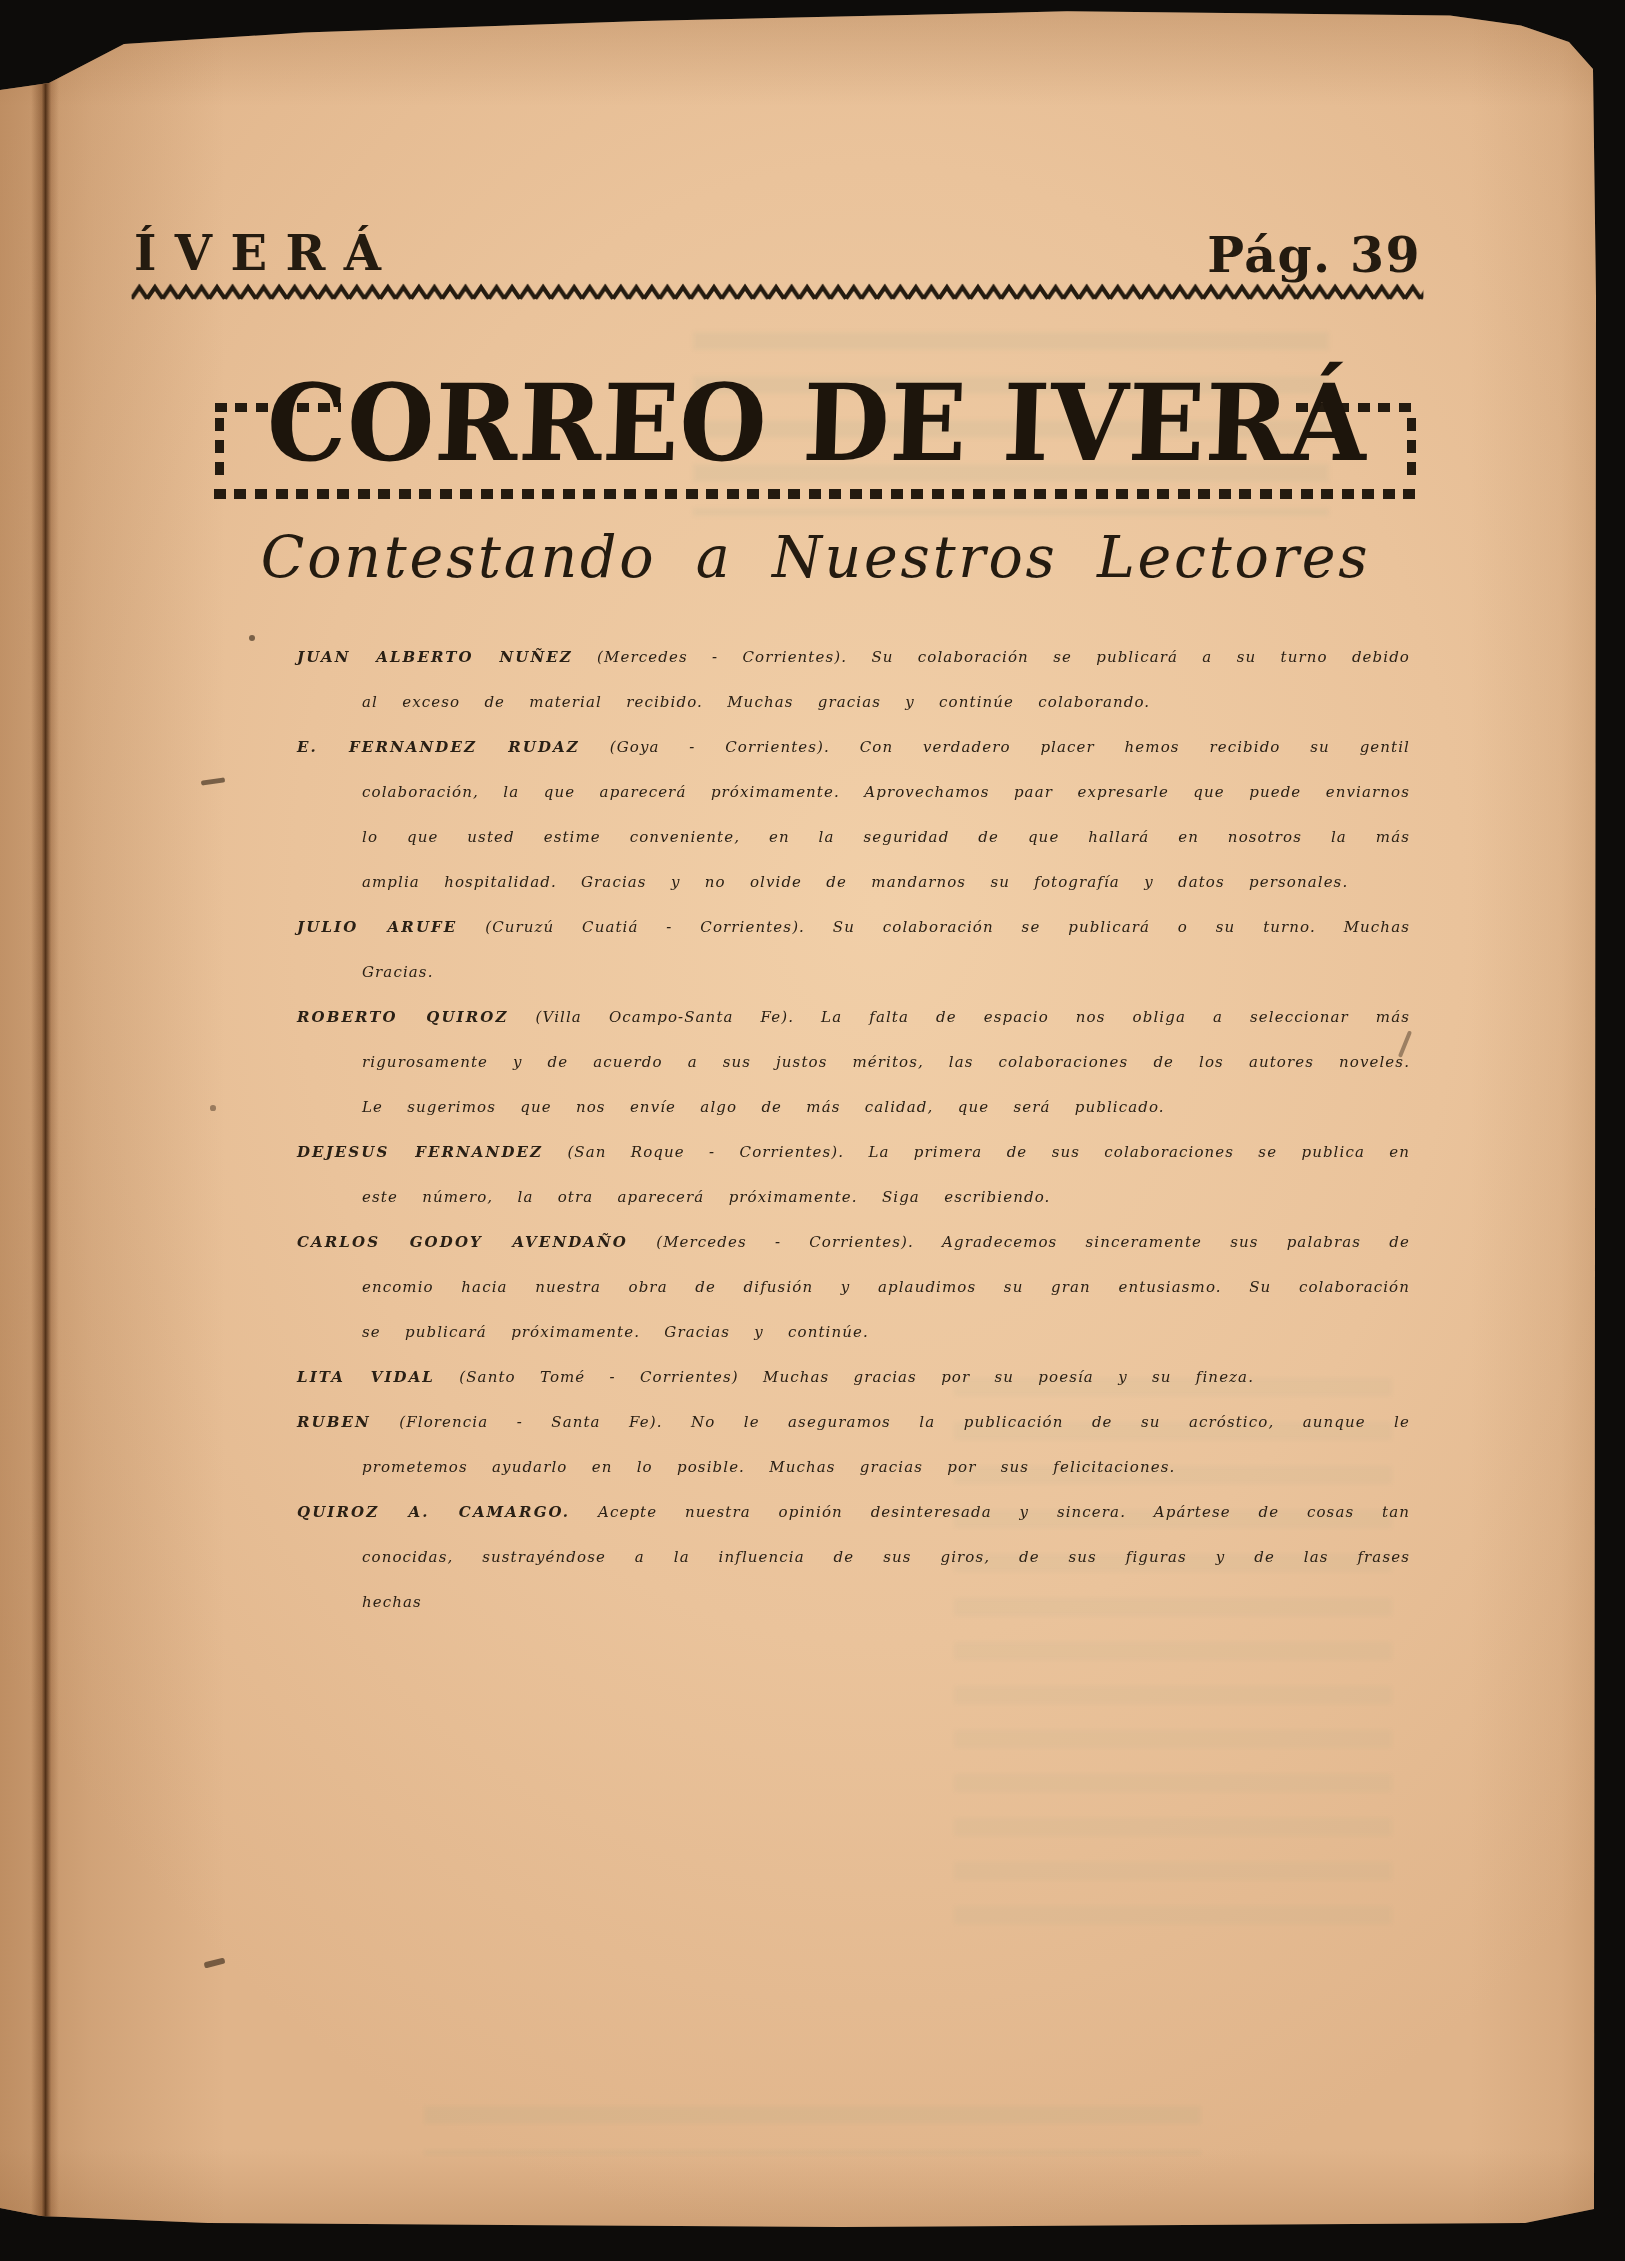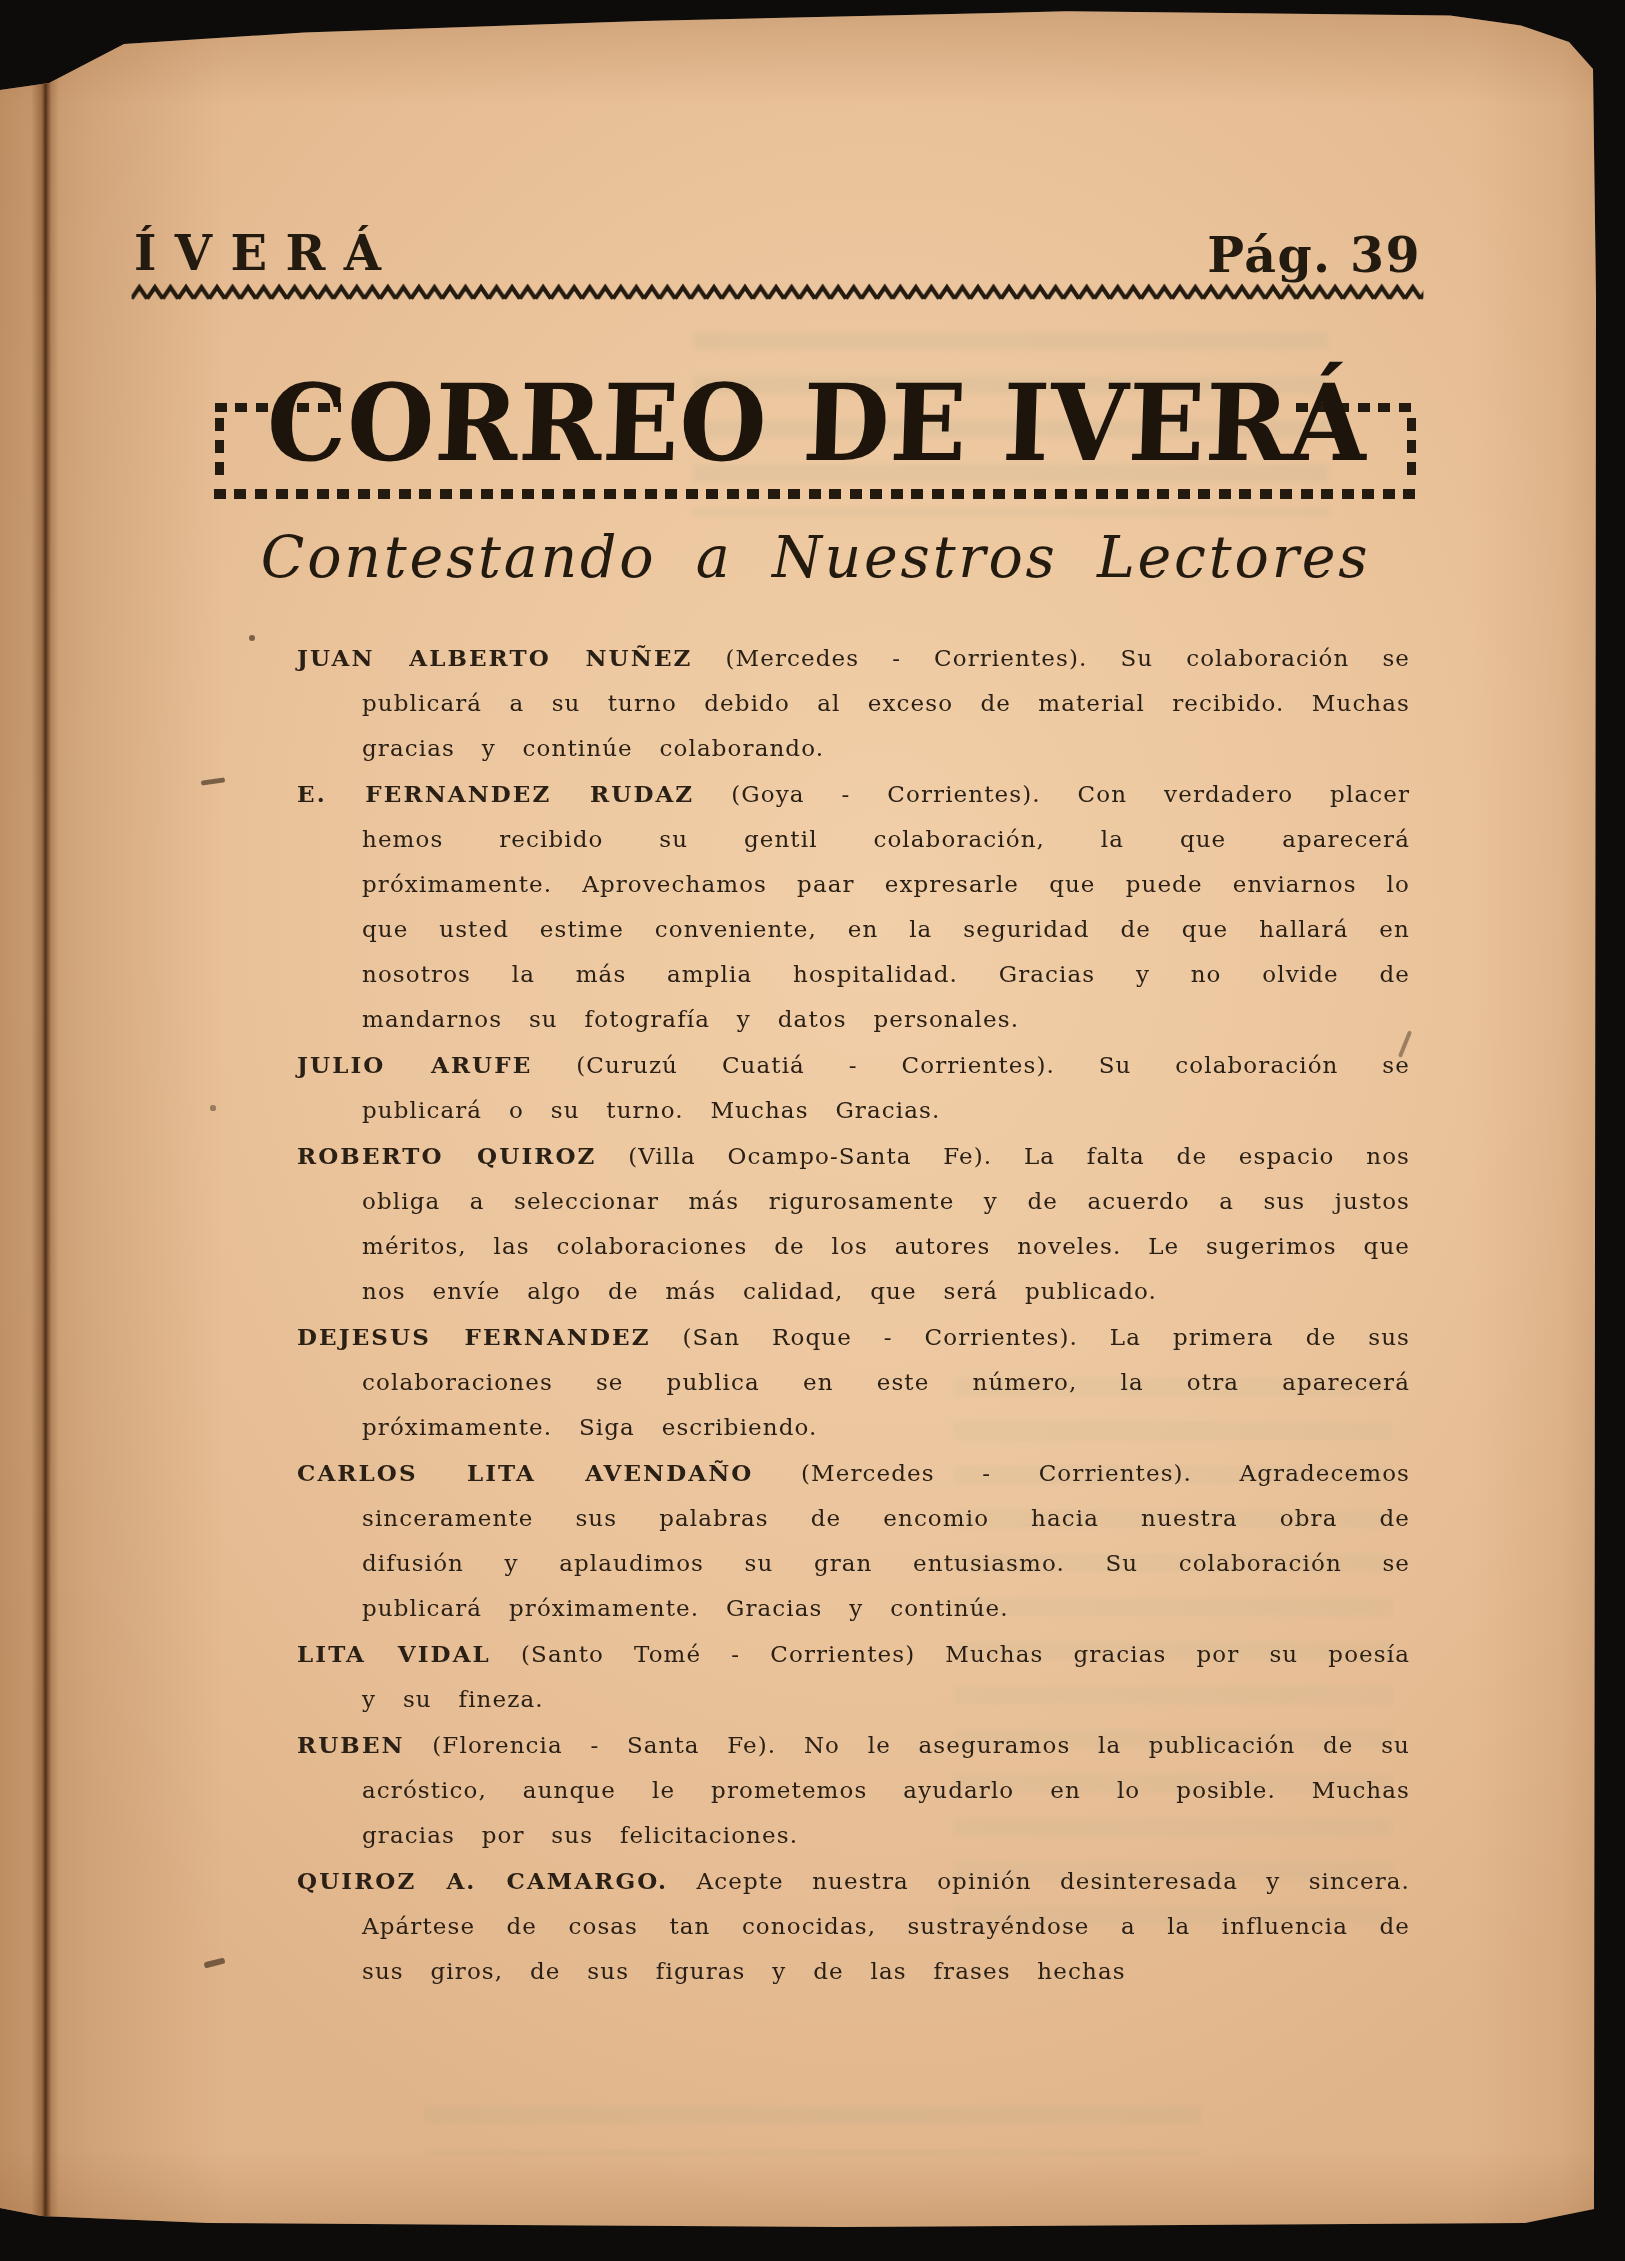--- a/index.html
+++ b/index.html
@@ -67,22 +67,22 @@
   }
   
   .subtitle{
     position:absolute;left:214px;top:524px;width:1203px;
     text-align:center;font-size:57px;font-weight:normal;font-style:italic;
     color:#241b10;letter-spacing:2.8px;word-spacing:18.4px;white-space:nowrap;
   }
   
   .entries{
     position:absolute;left:297px;top:635px;width:1113px;
-    font-size:23px;line-height:45px;color:#2a2015;
-    letter-spacing:1.1px;word-spacing:18.4px;
+    font-size:15px;line-height:45px;color:#2a2015;
+    letter-spacing:1.1px;word-spacing:18.4px;font-style:italic;
   }
   .entry{margin:0;padding-left:65px;text-indent:-65px;text-align:justify;}
   .entry-name{font-weight:bold;letter-spacing:2.1px;}
   
   .mark{position:absolute;background:rgba(62,45,28,.65);border-radius:2.1px;}
   .mark.m1{left:249px;top:635px;width:6.4px;height:6.4px;border-radius:50%;}
   .mark.m2{left:201px;top:779px;width:24px;height:5px;transform:rotate(-8deg);}
   .mark.m3{left:210px;top:1105px;width:5.7px;height:5.7px;border-radius:50%;opacity:.7;}
   .mark.m4{left:204px;top:1960px;width:21px;height:5.7px;transform:rotate(-14deg);}
   .mark.m5{left:1403px;top:1030px;width:3.5px;height:28px;transform:rotate(22deg);opacity:.7;}
@@ -126,21 +126,21 @@
 
   <p class="entry"><span class="entry-name">E. FERNANDEZ RUDAZ</span><span class="entry-text"> (Goya - Corrientes). Con verdadero placer hemos recibido su gentil colaboración, la que aparecerá próximamente. Aprovechamos paar expresarle que puede enviarnos lo que usted estime conveniente, en la seguridad de que hallará en nosotros la más amplia hospitalidad. Gracias y no olvide de mandarnos su fotografía y datos personales.</span></p>
 
 
   <p class="entry"><span class="entry-name">JULIO ARUFE</span><span class="entry-text"> (Curuzú Cuatiá - Corrientes). Su colaboración se publicará o su turno. Muchas Gracias.</span></p>
 
   <p class="entry"><span class="entry-name">ROBERTO QUIROZ</span><span class="entry-text"> (Villa Ocampo-Santa Fe). La falta de espacio nos obliga a seleccionar más rigurosamente y de acuerdo a sus justos méritos, las colaboraciones de los autores noveles. Le sugerimos que nos envíe algo de más calidad, que será publicado.</span></p>
 
   <p class="entry"><span class="entry-name">DEJESUS FERNANDEZ</span><span class="entry-text"> (San Roque - Corrientes). La primera de sus colaboraciones se publica en este número, la otra aparecerá próximamente. Siga escribiendo.</span></p>
 
-  <p class="entry"><span class="entry-name">CARLOS LITA AVENDAÑO</span><span class="entry-text"> (Mercedes - Corrientes). Agradecemos sinceramente sus palabras de encomio hacia nuestra obra de difusión y aplaudimos su gran entusiasmo. Su colaboración se publicará próximamente. Gracias y continúe.</span></p>
+  <p class="entry"><span class="entry-name">CARLOS GODOY AVENDAÑO</span><span class="entry-text"> (Mercedes - Corrientes). Agradecemos sinceramente sus palabras de encomio hacia nuestra obra de difusión y aplaudimos su gran entusiasmo. Su colaboración se publicará próximamente. Gracias y continúe.</span></p>
 
   <p class="entry"><span class="entry-name">LITA VIDAL</span><span class="entry-text"> (Santo Tomé - Corrientes) Muchas gracias por su poesía y su fineza.</span></p>
 
   <p class="entry"><span class="entry-name">RUBEN</span><span class="entry-text"> (Florencia - Santa Fe). No le aseguramos la publicación de su acróstico, aunque le prometemos ayudarlo en lo posible. Muchas gracias por sus felicitaciones.</span></p>
 
   <p class="entry"><span class="entry-name">QUIROZ A. CAMARGO.</span><span class="entry-text"> Acepte nuestra opinión desinteresada y sincera. Apártese de cosas tan conocidas, sustrayéndose a la influencia de sus giros, de sus figuras y de las frases hechas</span></p>
 </div>
 
     <div class="mark m1"></div>
     <div class="mark m2"></div>

